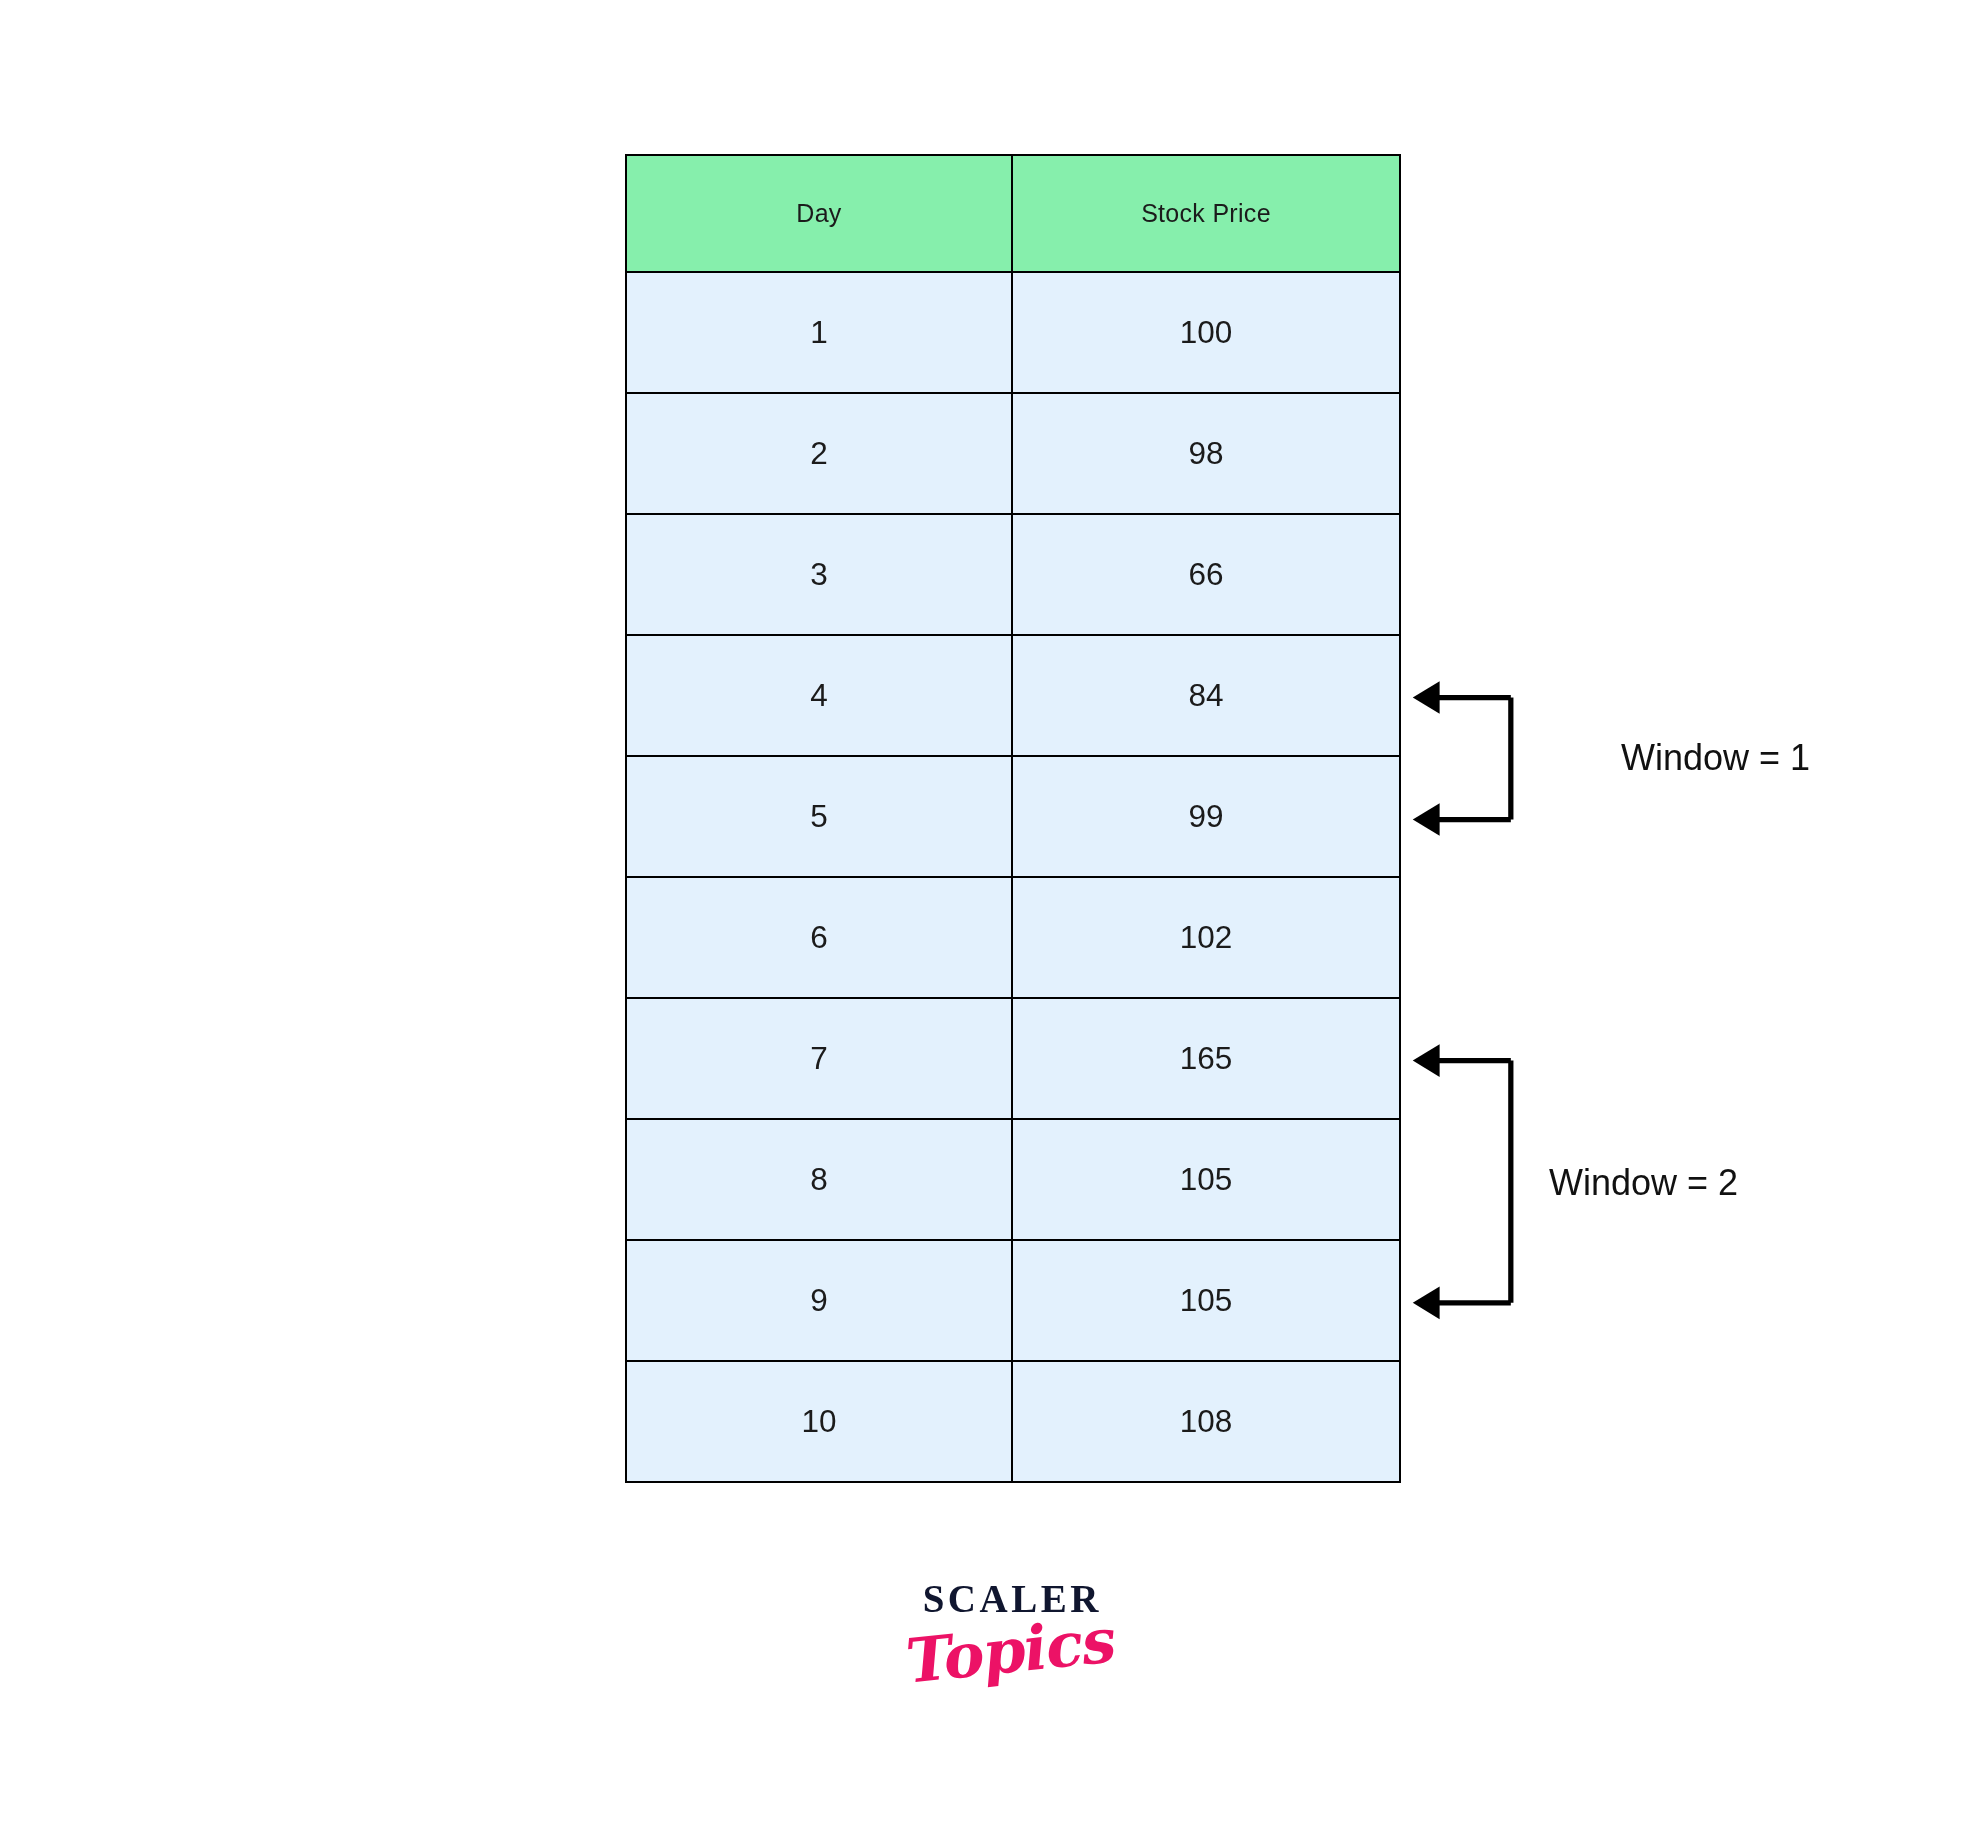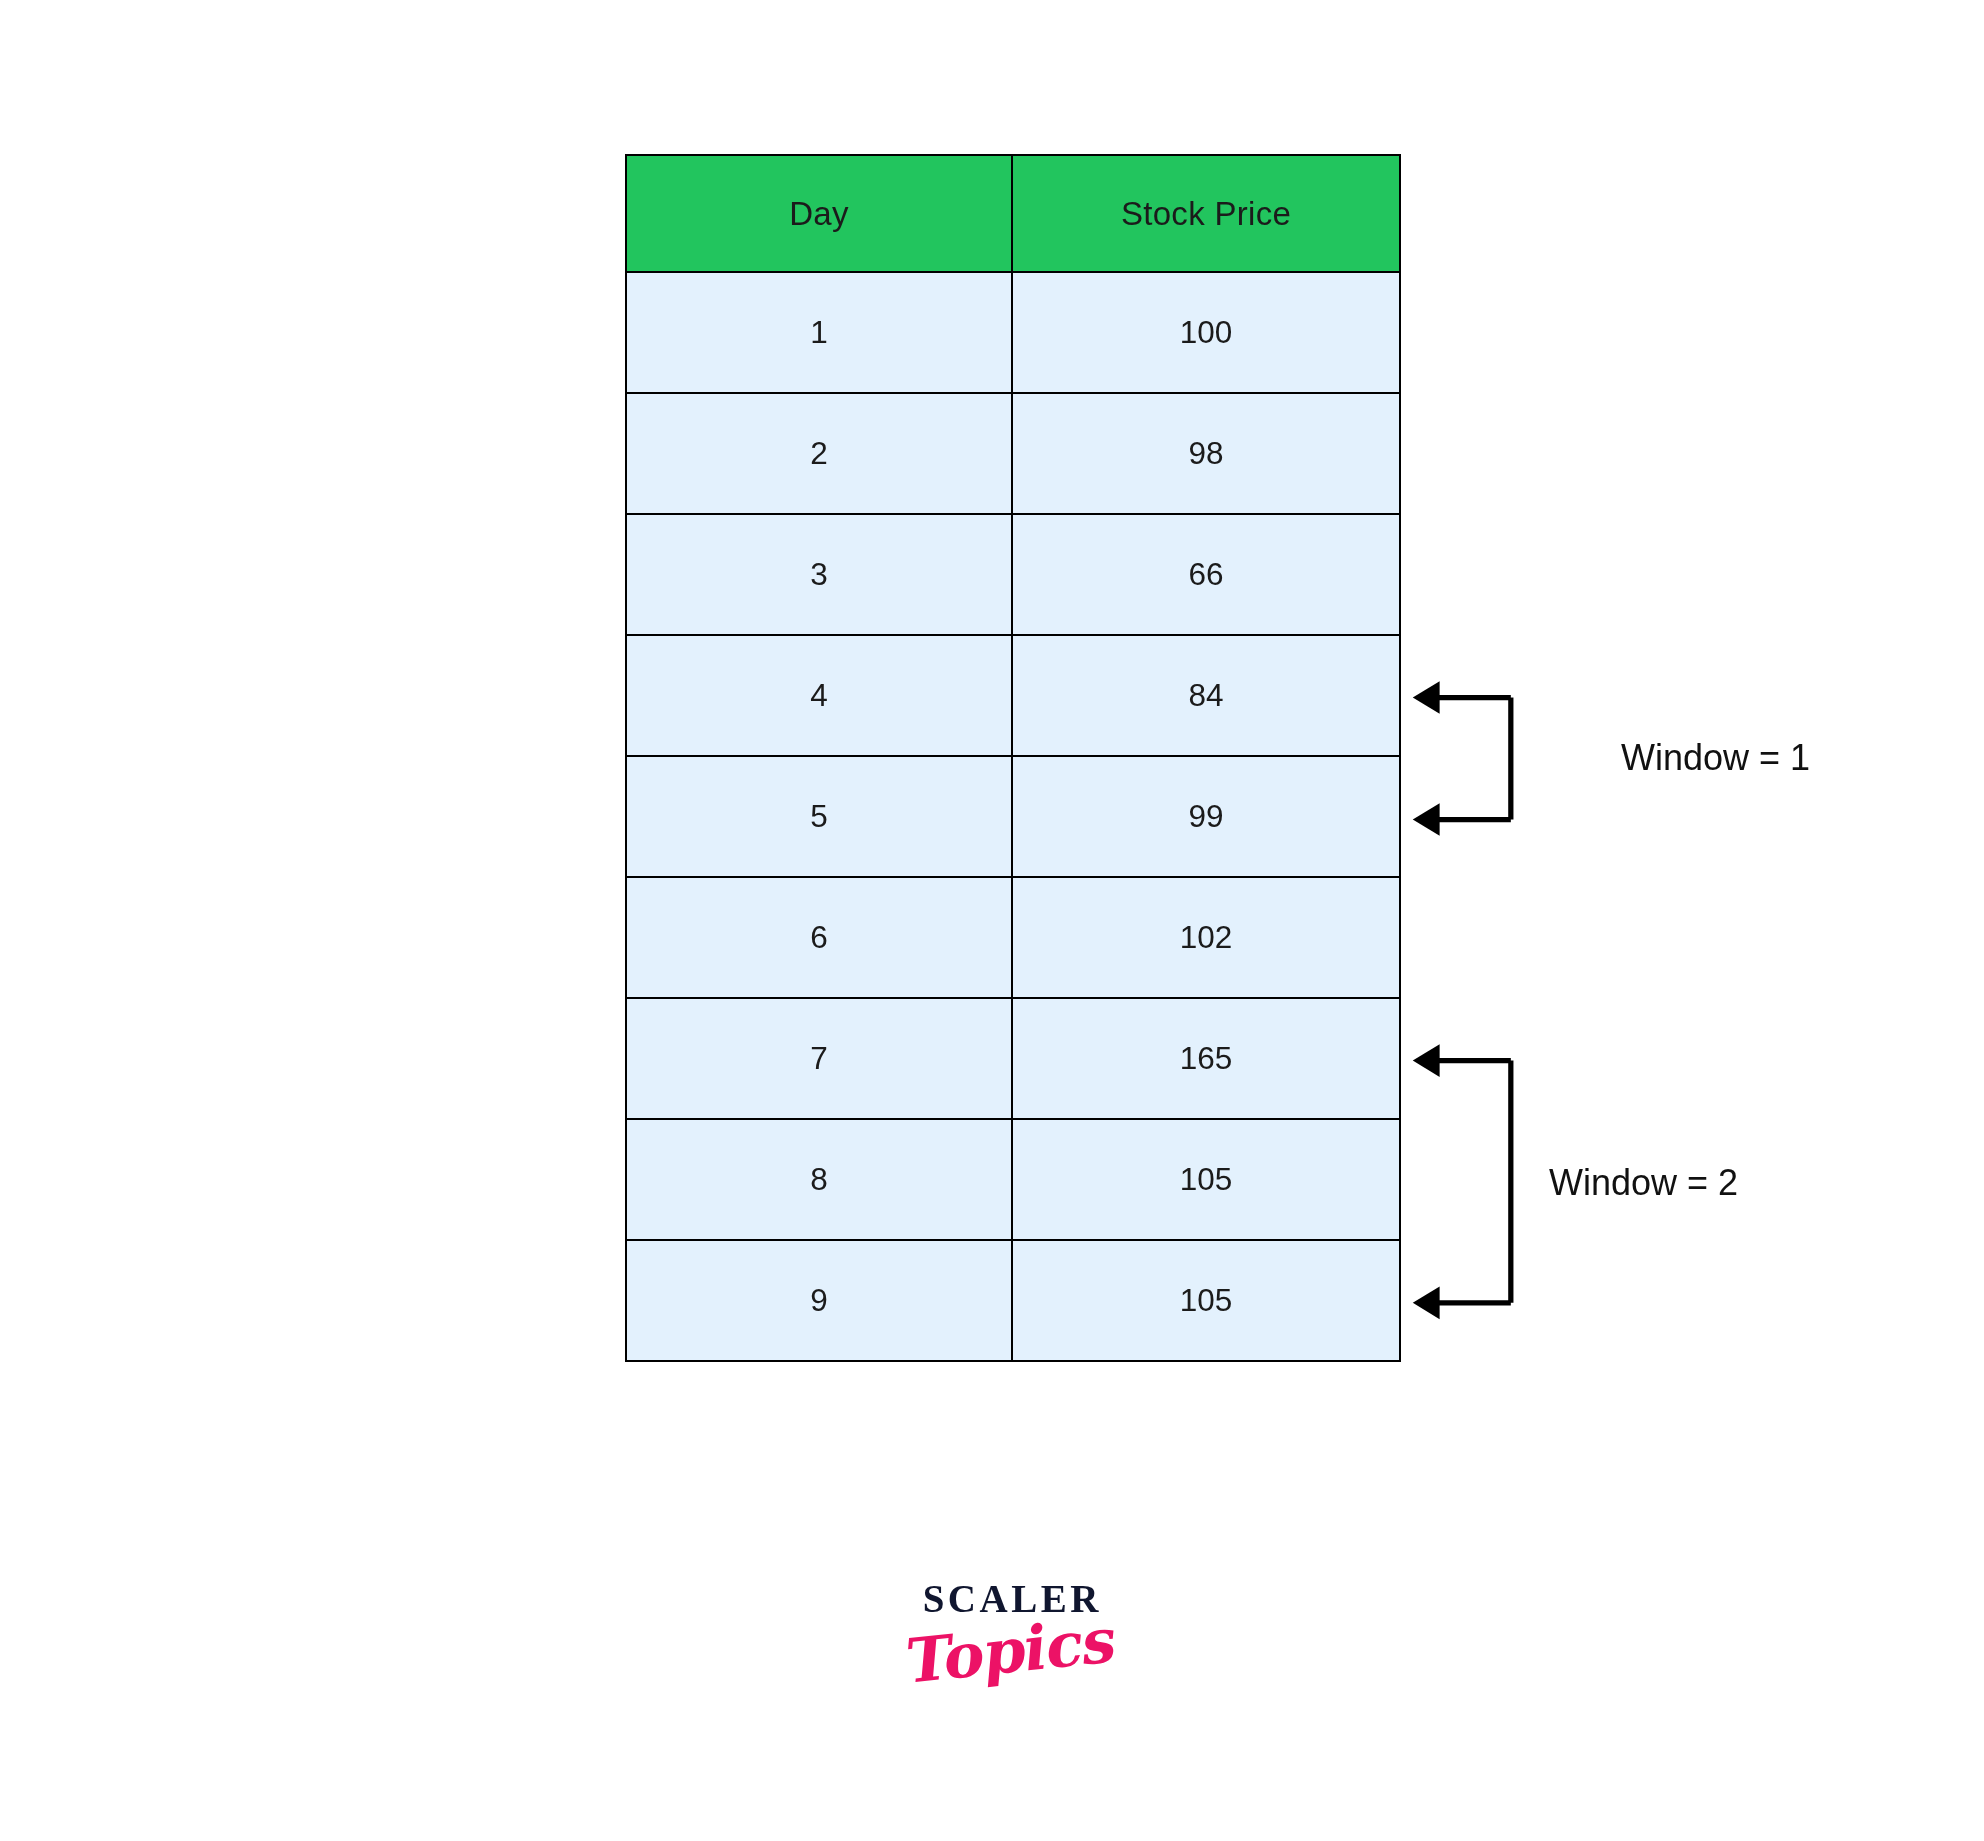--- a/index.html
+++ b/index.html
@@ -35,23 +35,23 @@
   }
   #stock-table th,
   #stock-table td {
     border: 2.3px solid #000000;
     text-align: center;
     vertical-align: middle;
     font-weight: 400;
     color: #1b1b1b;
   }
   #stock-table th {
-    background: #22c55e;
+    background: #86efac;
     height: 117px;
-    font-size: 33px;
+    font-size: 25px;
     letter-spacing: 0.3px;
   }
   #stock-table td {
     background: #e3f1fd;
     height: 121px;
     font-size: 31.5px;
   }
   #stock-table col.c-day   { width: 386px; }
   #stock-table col.c-price { width: 388px; }
 
@@ -151,20 +151,24 @@
         <td>165</td>
       </tr>
       <tr>
         <td>8</td>
         <td>105</td>
       </tr>
       <tr>
         <td>9</td>
         <td>105</td>
       </tr>
+      <tr>
+        <td>10</td>
+        <td>108</td>
+      </tr>
     </tbody>
   </table>
 
   <svg id="annotations" viewBox="0 0 3400 3154" width="1985" height="1841">
 
     <g>
       <path d="M 2588 1195 L 2588 1404" stroke="#000000" stroke-width="9" fill="none"></path>
       <path d="M 2588 1195 L 2455 1195" stroke="#000000" stroke-width="9" fill="none"></path>
       <path d="M 2588 1404 L 2455 1404" stroke="#000000" stroke-width="9" fill="none"></path>
       <polygon points="2420,1195 2466,1167 2466,1223" fill="#000000"></polygon>

